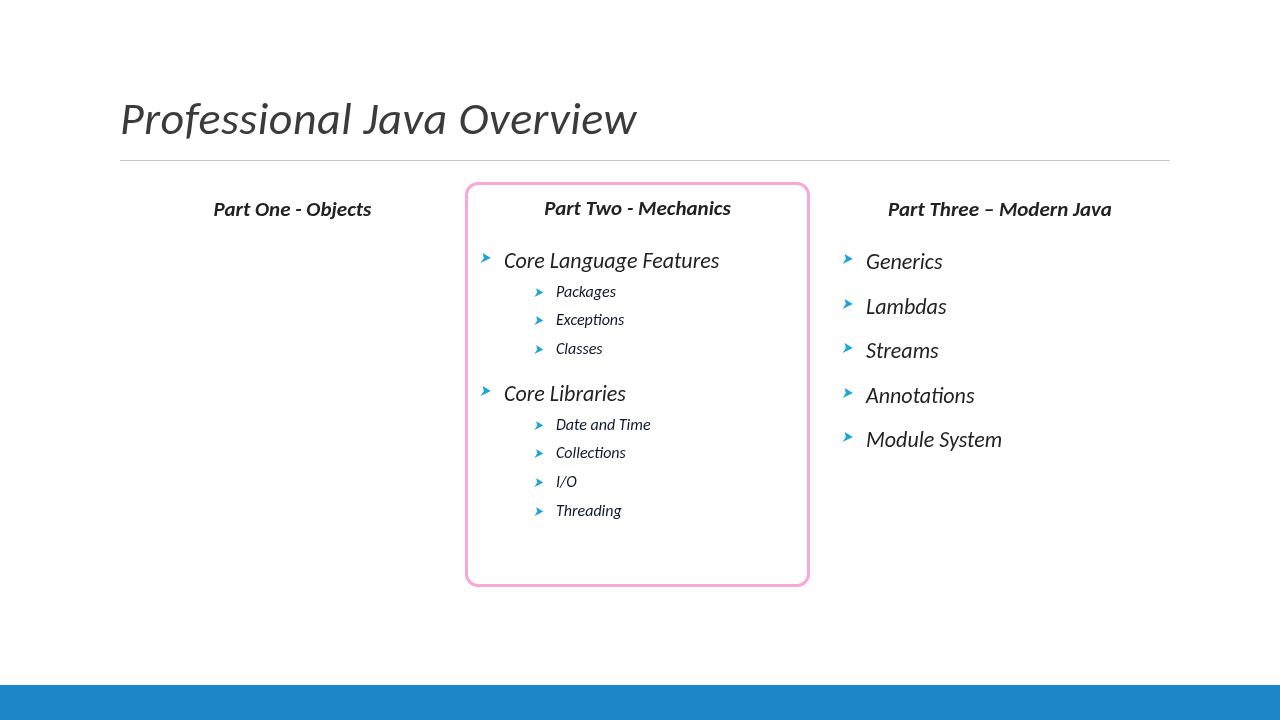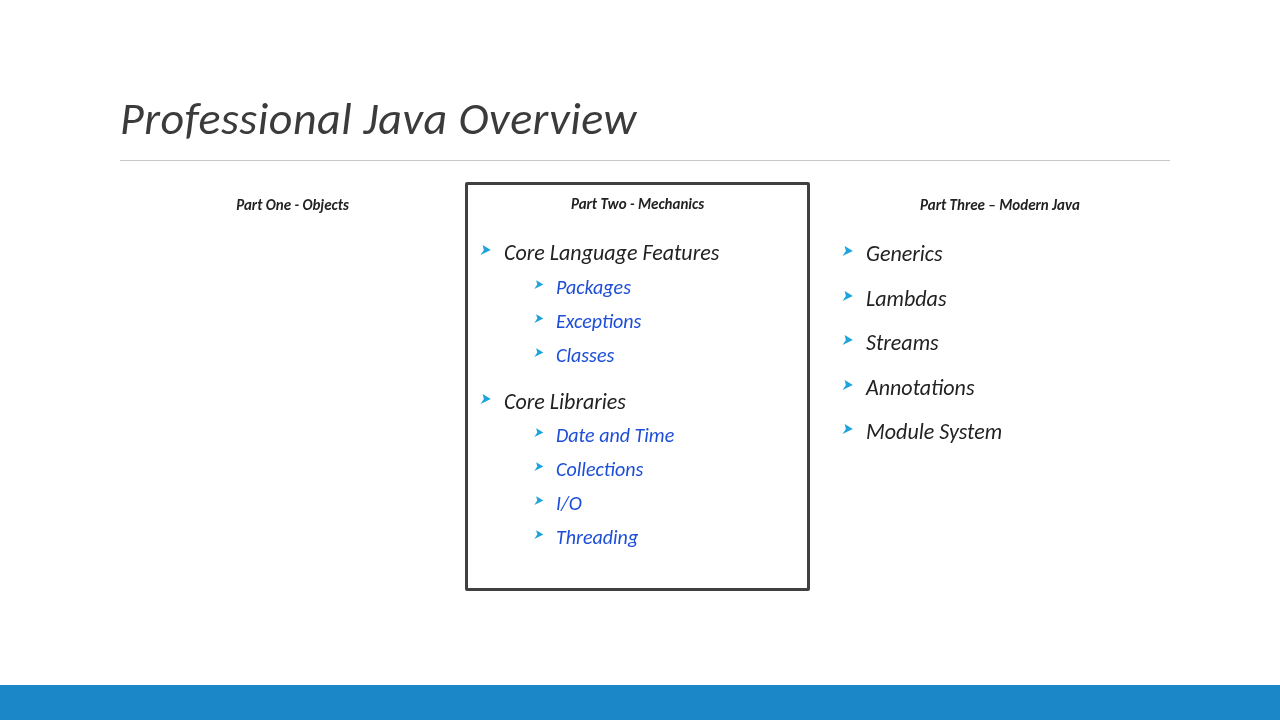--- a/index.html
+++ b/index.html
@@ -26,30 +26,30 @@
   }
   .columns {
     display: flex;
     gap: 0;
   }
   .col {
     flex: 1;
     padding: 10px 10px 20px 10px;
   }
   .col.highlight {
-    border: 3px solid #404040;
-    border-radius: 2px;
+    border: 3px solid #f9a8d4;
+    border-radius: 13px;
     margin-top: -4px;
-    padding-bottom: 26px;
+    padding-bottom: 50px;
     flex: 0 0 345px;
   }
   .col1 { flex: 0 0 345px; }
   .col3 { flex: 0 0 340px; margin-left: 20px;}
   .col-title {
-    font-size: 15px;
+    font-size: 21px;
     font-weight: 700;
     color: #222;
     text-align: center;
     margin-bottom: 18px;
   }
   ul { list-style: none; }
   li.item {
     font-size: 22px;
     color: #222;
     padding: 8px 0 8px 26px;
@@ -63,22 +63,22 @@
     top: 9px;
     color: #1ea4dc;
     font-size: 16px;
     transform: scaleX(0.85);
   }
   ul.sub {
     margin-left: 28px;
     margin-top: 2px;
   }
   ul.sub li.subitem {
-    font-size: 20px;
-    color: #1d4ed8;
+    font-size: 16px;
+    color: #0f172a;
     padding: 4px 0 4px 24px;
     position: relative;
   }
   ul.sub li.subitem::before {
     content: "➤";
     position: absolute;
     left: 0;
     top: 6px;
     color: #1ea4dc;
     font-size: 14px;

